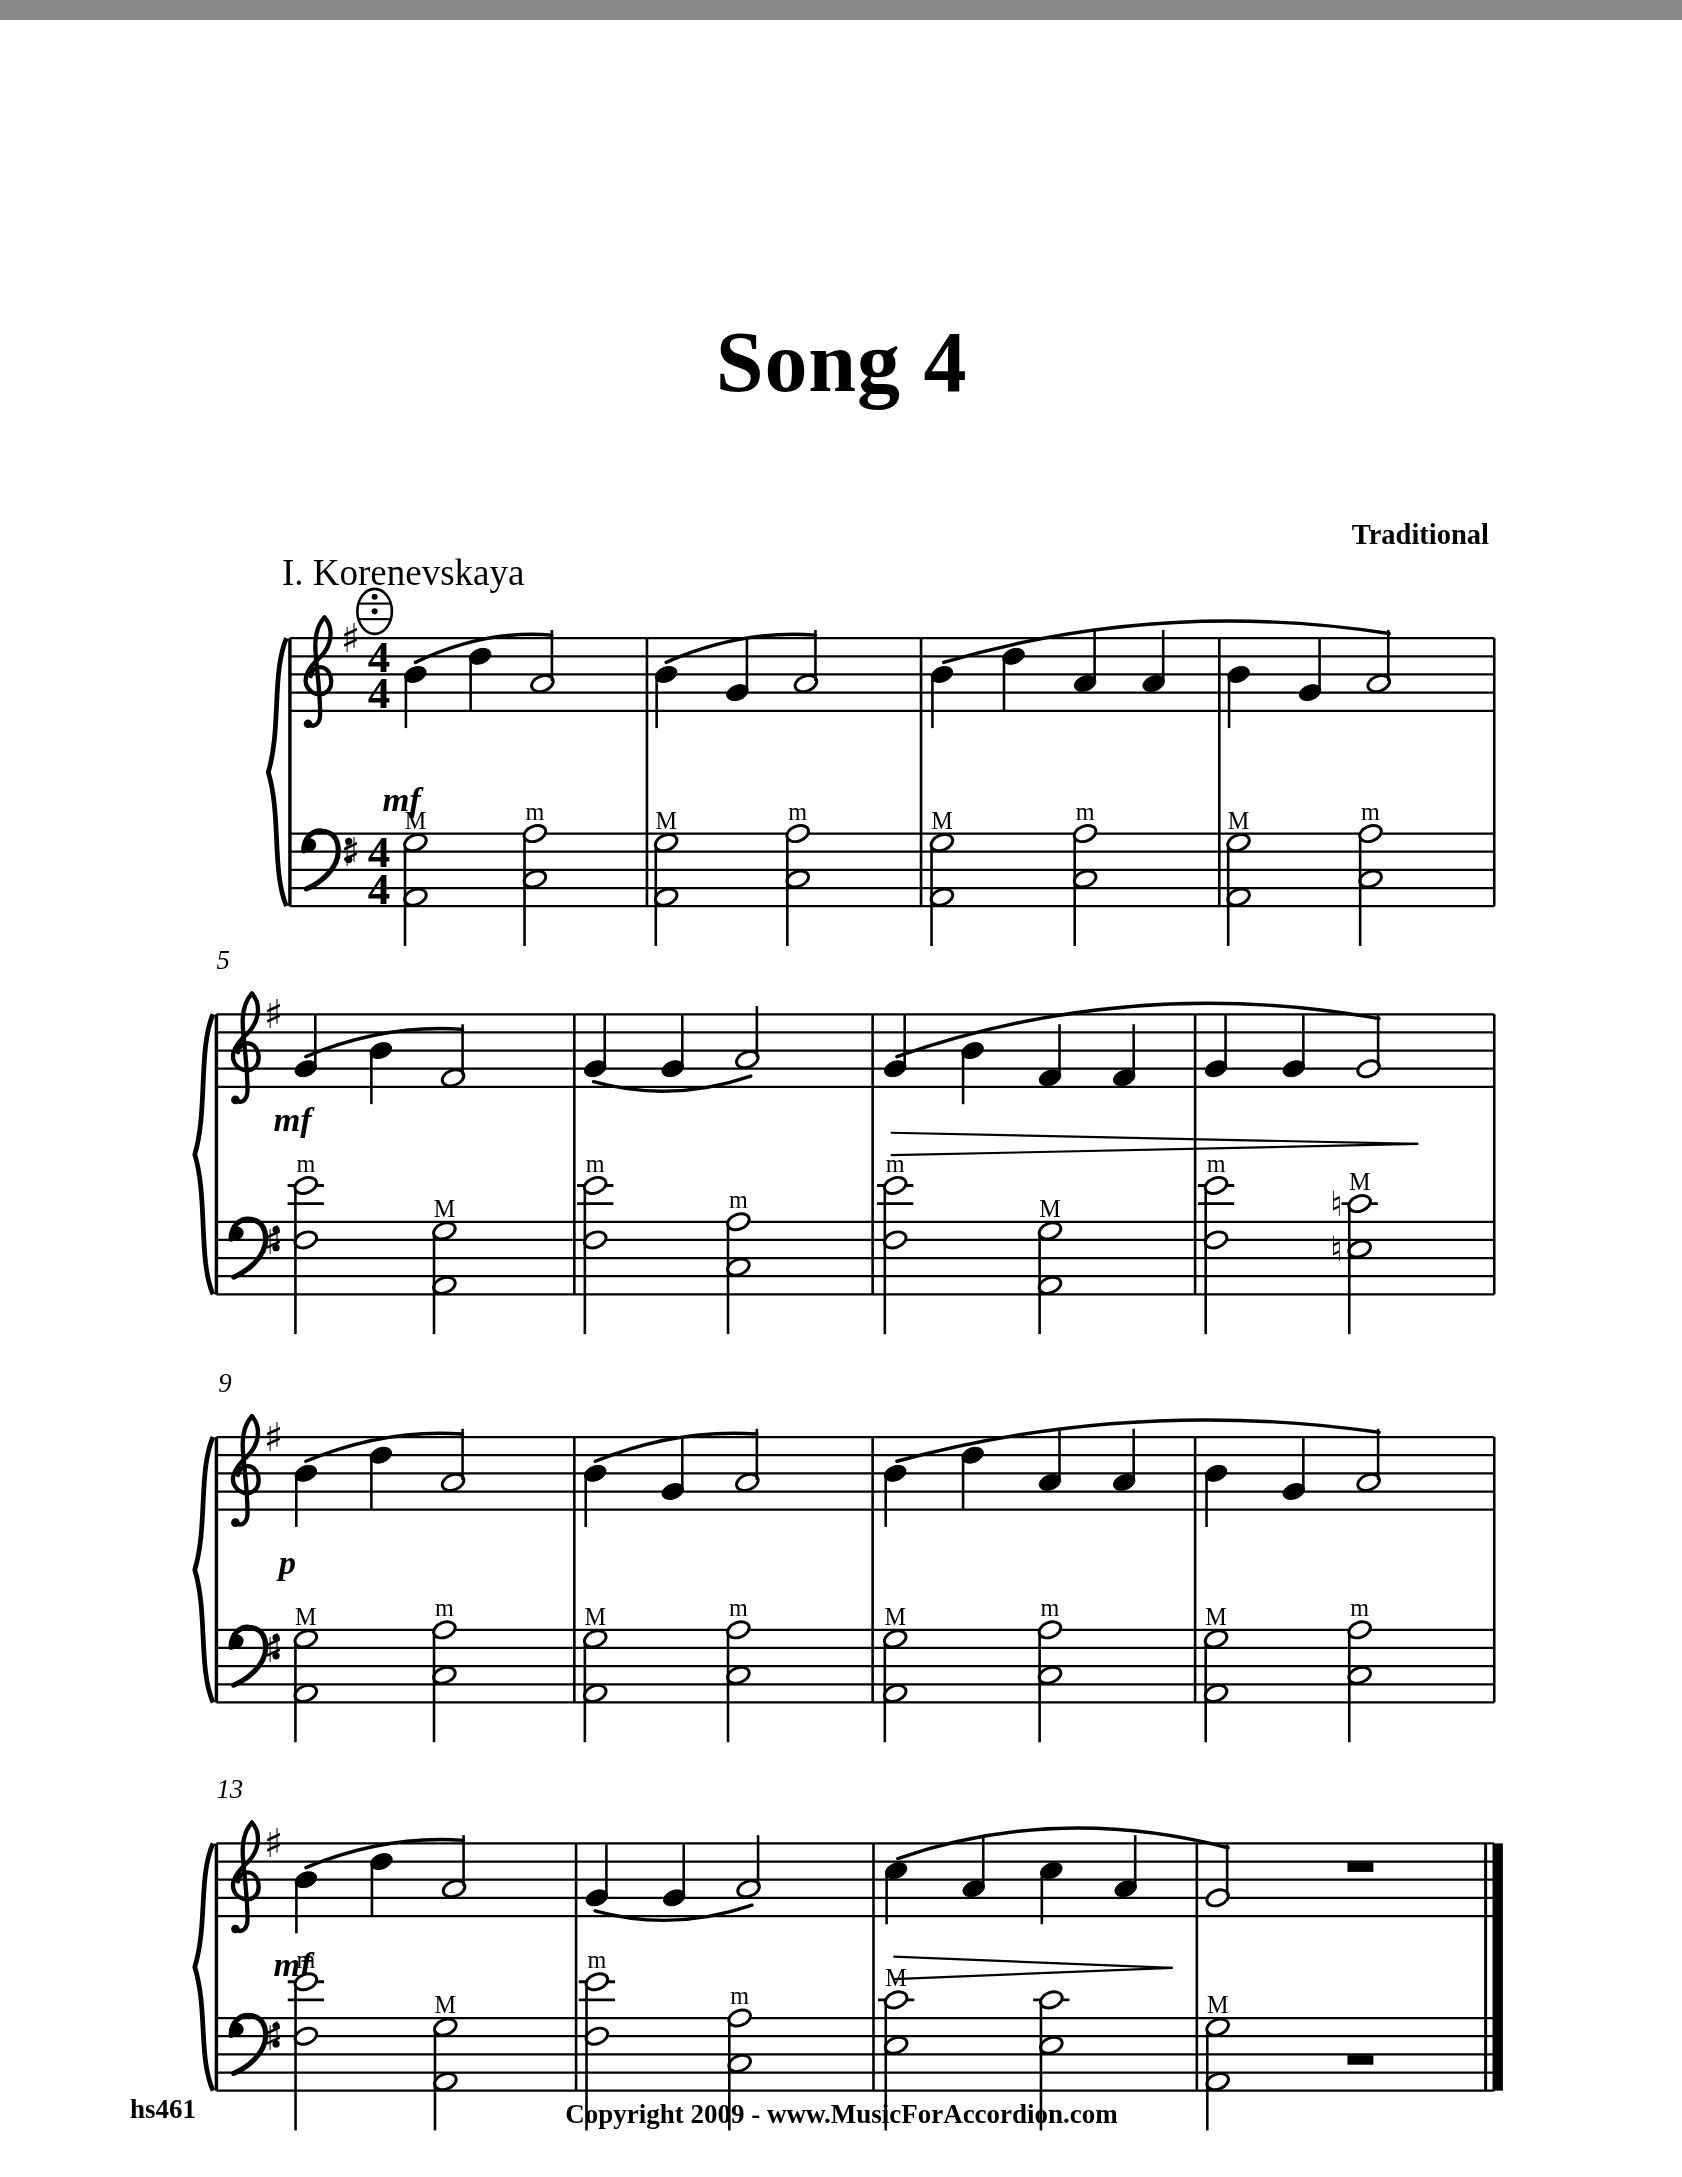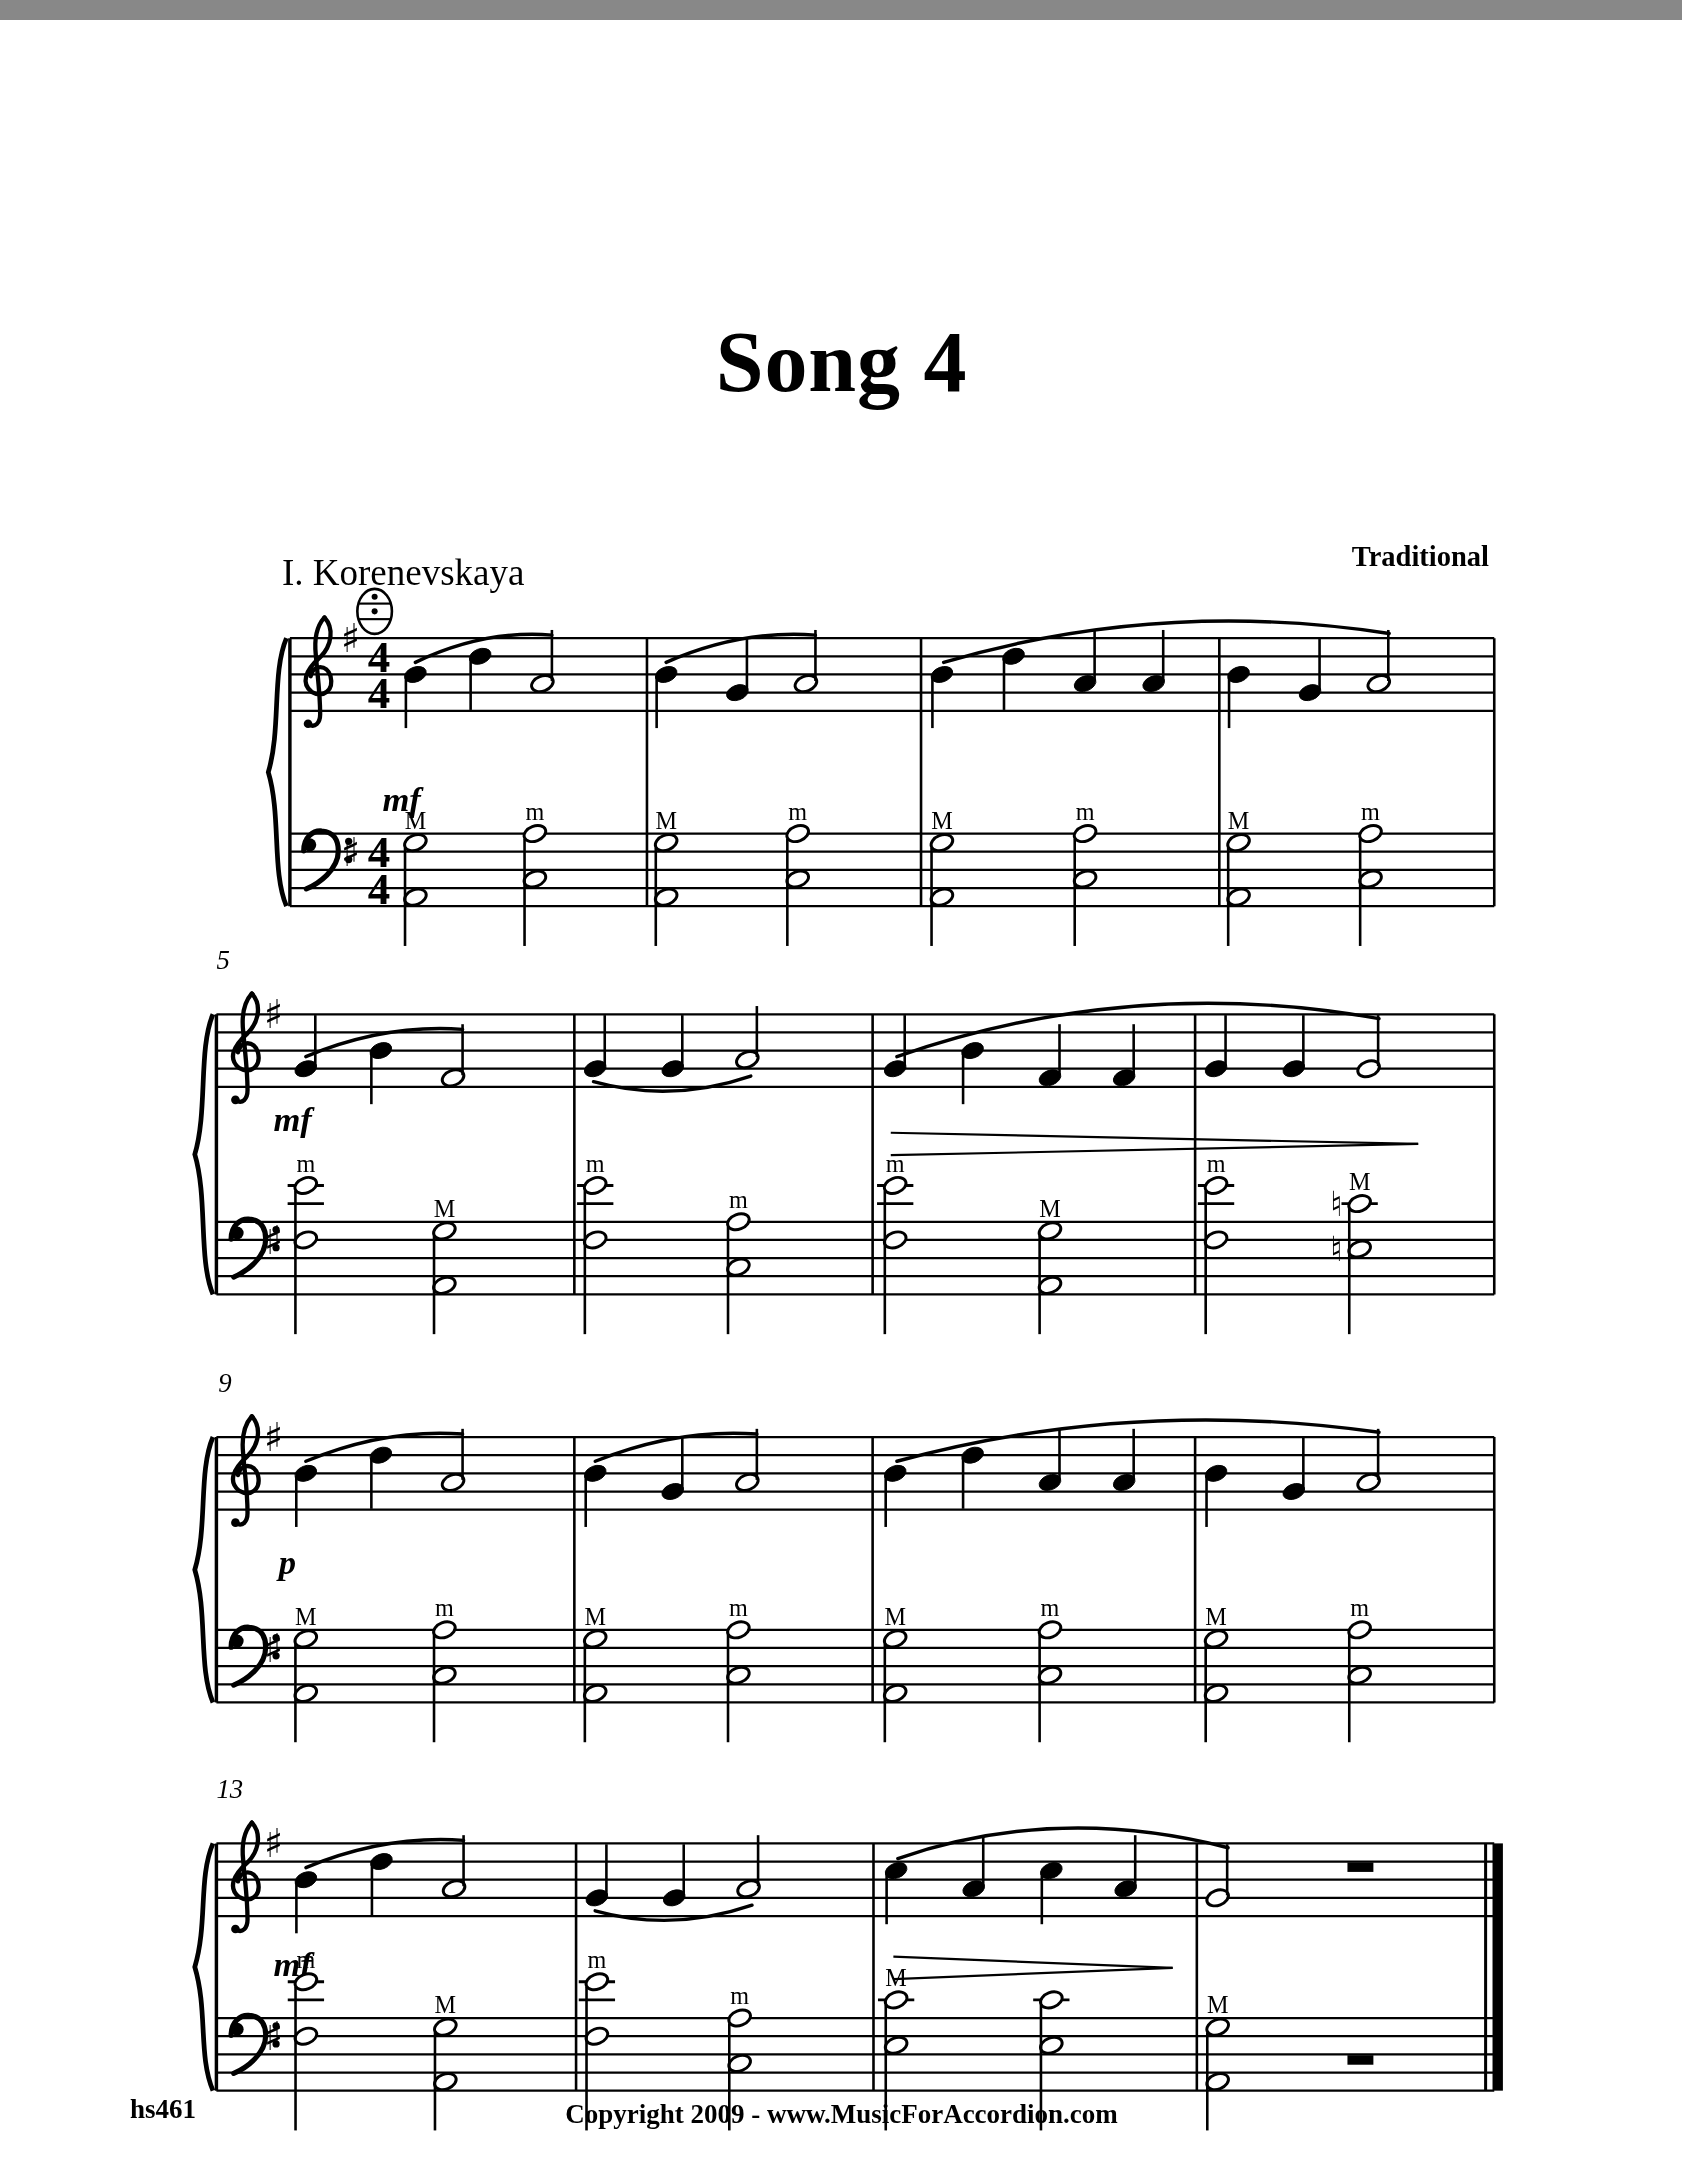--- a/index.html
+++ b/index.html
@@ -1,21 +1,21 @@
 <!DOCTYPE html>
 <html style="font-size:14px"><head>
 <meta charset="utf-8">
 <style>
   html,body{margin:0;padding:0;background:#888;}
   #page{position:relative;width:1683px;height:2177px;background:#ffffff;
         font-family:"Liberation Serif","DejaVu Serif",serif;color:#000;overflow:hidden;margin-top:20px;}
   .abs{position:absolute;}
   #title{top:292px;left:0;width:100%;text-align:center;font-size:86px;font-weight:bold;letter-spacing:0.9px;}
   #arranger{top:531px;left:282px;font-size:37px;font-weight:normal;}
-  #composer{top:521px;right:194px;font-size:28.5px;font-weight:bold;}
+  #composer{top:499px;right:194px;font-size:28.5px;font-weight:bold;}
   #footer-catalog{top:2074px;left:130px;font-size:27px;font-weight:bold;}
   #footer-copyright{top:2079px;left:0;width:100%;text-align:center;font-size:27px;font-weight:bold;font-family:Liberation Serif, serif;}
   svg{position:absolute;top:0;left:0;}
 </style>
 </head>
 <body>
 
 <div id="page">
   <div id="title" class="abs">Song 4</div>
   <div id="arranger" class="abs">I. Korenevskaya</div>

